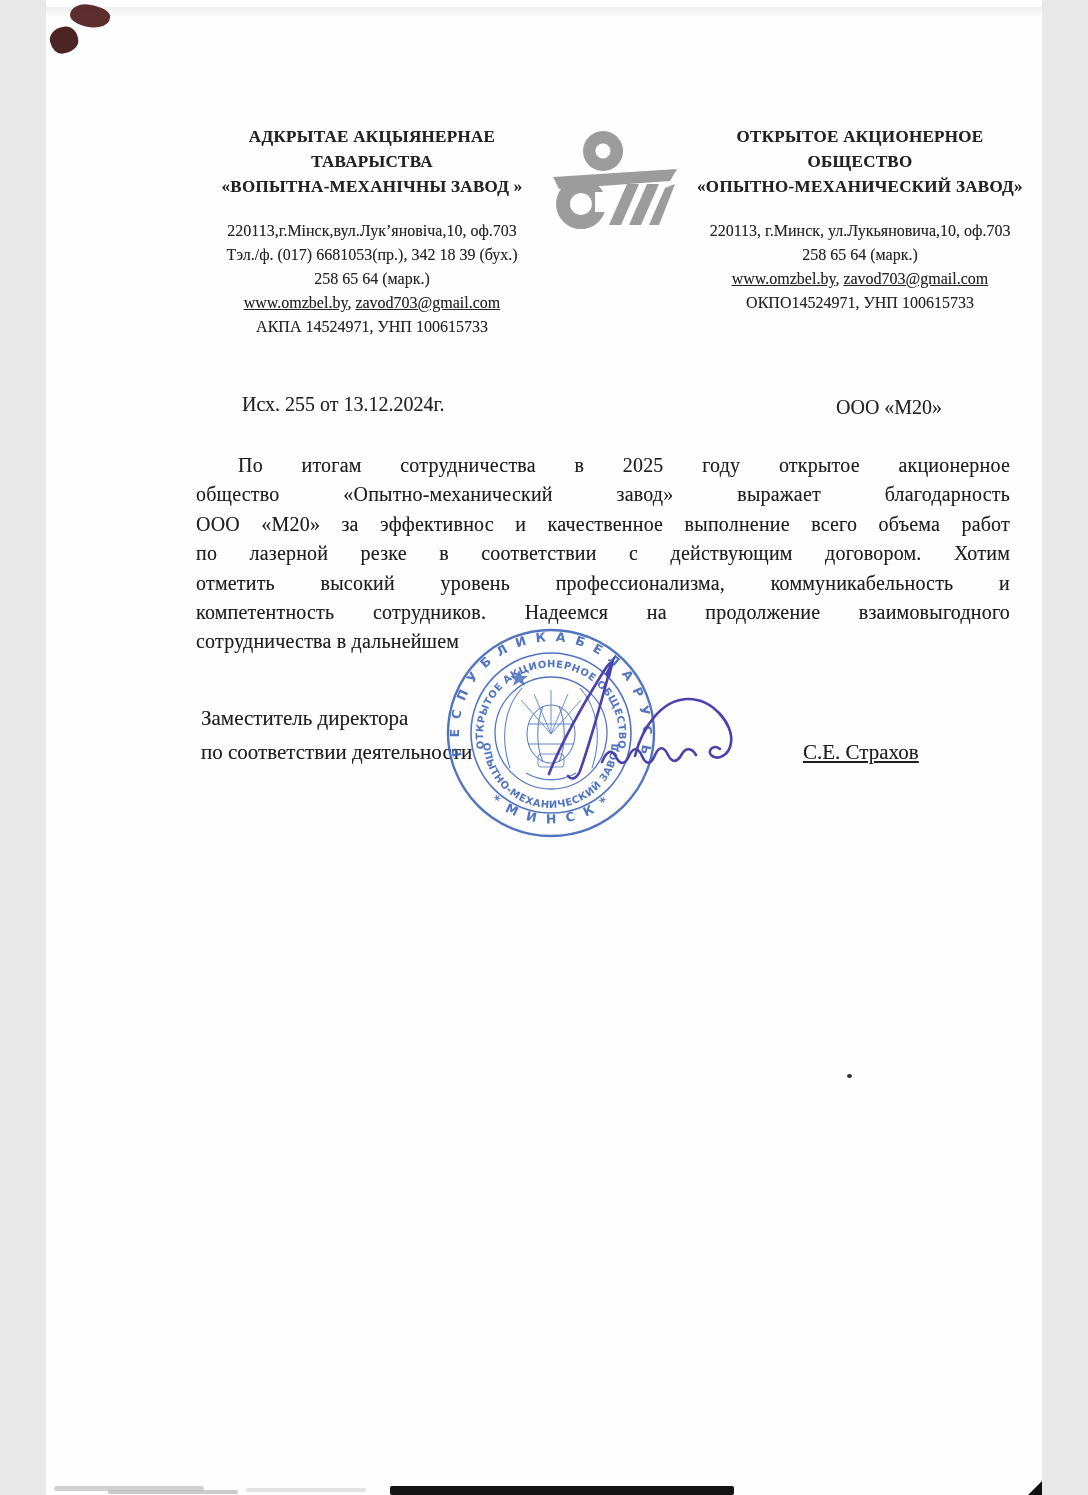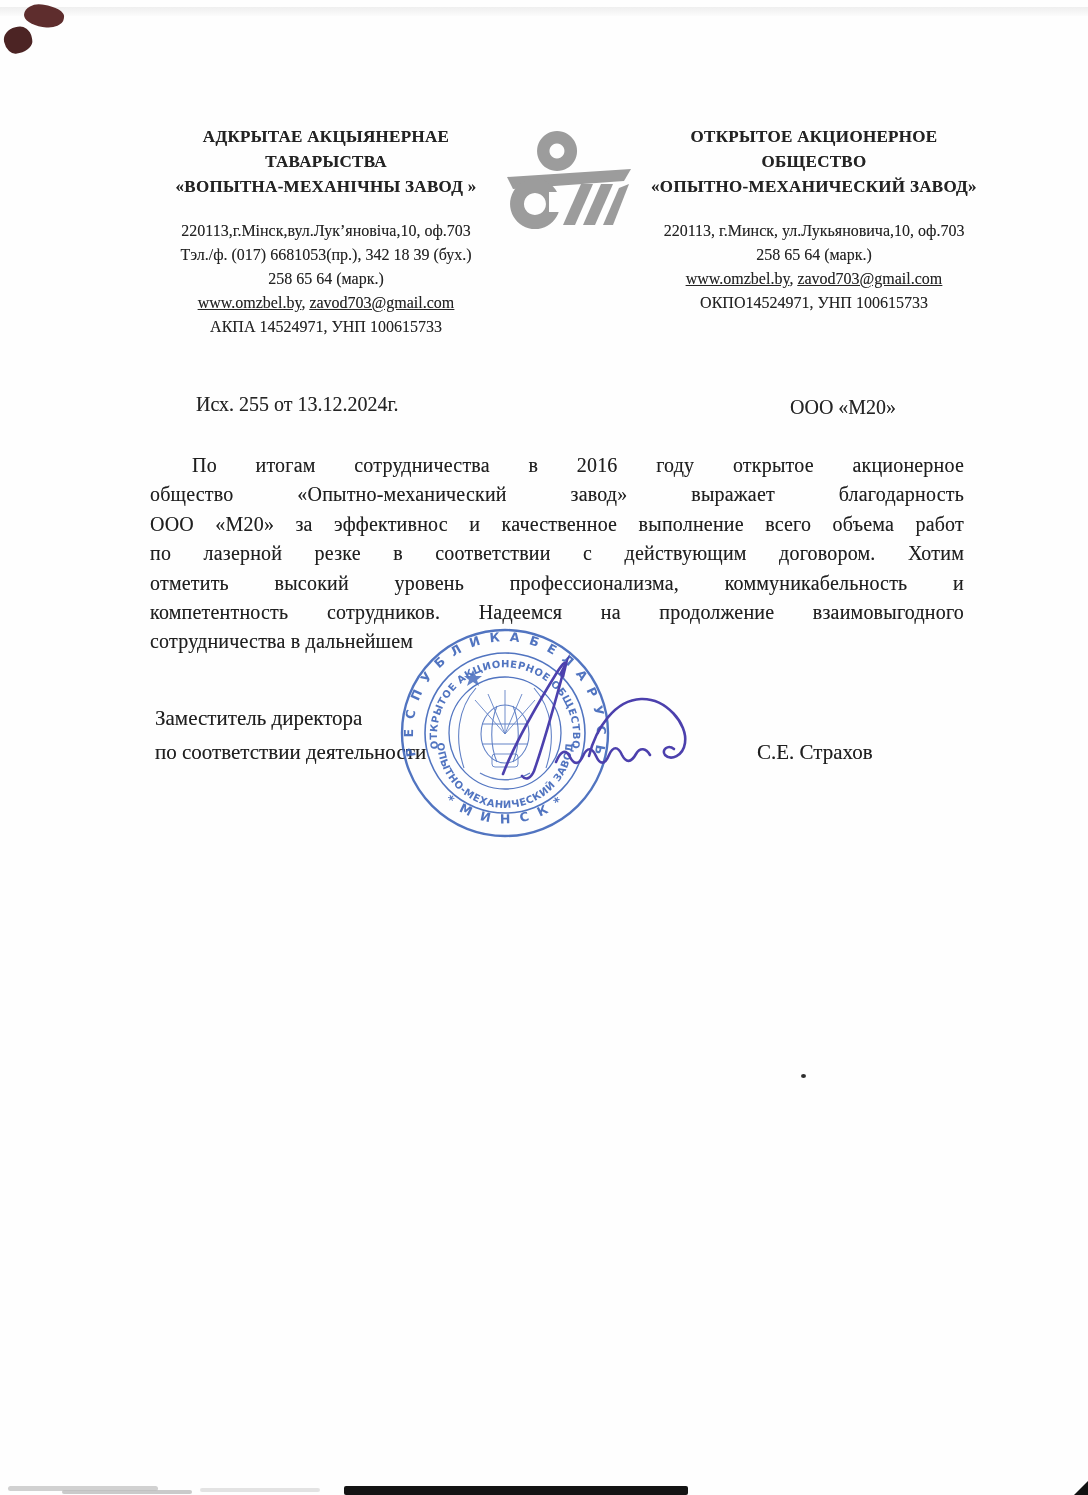--- a/index.html
+++ b/index.html
@@ -1,17 +1,17 @@
 <!DOCTYPE html>
 <html><head>
 <meta charset="utf-8">
 <style>
   html,body{margin:0;padding:0;background:#e8e8e8;}
   .page{
-    position:relative;width:1088px;height:1495px;margin:0 auto;
+    position:relative;width:996px;height:1495px;margin:0 auto;
     background:#fefefe;overflow:hidden;
     font-family:"Liberation Serif", serif;color:#212121;
   }
   .abs{position:absolute;}
   .center{text-align:center;}
   
   .org-name{font-weight:bold;font-size:17px;line-height:25px;letter-spacing:.3px;color:#232323;text-shadow:0 0 .5px rgba(0,0,0,.45);}
   .contact{font-size:16px;line-height:24px;color:#242424;text-shadow:0 0 .4px rgba(0,0,0,.35);}
   .ul{text-decoration:underline;}
   
@@ -83,34 +83,34 @@
     <div class="contact">220113, г.Минск, ул.Лукьяновича,10, оф.703</div>
     <div class="contact">258 65 64 (марк.)</div>
     <div class="contact"><span class="ul">www.omzbel.by</span><span>,  </span><span class="ul">zavod703@gmail.com</span></div>
     <div class="contact">ОКПО14524971, УНП 100615733</div>
   </div>
 
   <div class="abs ref" style="left:190px;top:393px;margin-left:6px;">Исх. 255 от 13.12.2024г.</div>
   <div class="abs ref" style="left:790px;top:396px;">ООО «М20»</div>
 
   <div class="abs" style="left:150px;top:451px;width:814px;">
-    <div class="body-line first">По итогам сотрудничества в 2016 году открытое акционерное</div>
+    <div class="body-line first">По итогам сотрудничества в 2025 году открытое акционерное</div>
     <div class="body-line">общество «Опытно-механический завод» выражает благодарность</div>
     <div class="body-line">ООО «М20» за эффективнос и качественное выполнение всего объема работ</div>
     <div class="body-line">по лазерной резке в соответствии с действующим договором. Хотим</div>
     <div class="body-line">отметить высокий уровень профессионализма, коммуникабельность и</div>
     <div class="body-line">компетентность сотрудников. Надеемся на продолжение взаимовыгодного</div>
     <div class="body-line last">сотрудничества в дальнейшем</div>
   </div>
 
   <div class="abs" style="left:155px;top:701px;width:340px;">
     <div class="sig-title">Заместитель директора</div>
     <div class="sig-title">по соответствии деятельности</div>
   </div>
-  <div class="abs signer" style="left:757px;top:740px;">С.Е. Страхов</div>
+  <div class="abs signer" style="left:757px;top:740px;text-decoration:underline;">С.Е. Страхов</div>
 
   <svg class="abs" style="left:380px;top:608px;opacity:.88;" width="250" height="250" viewBox="0 0 250 250">
     <g stroke="#3a62b8" fill="none">
       <circle cx="125" cy="125" r="103" stroke-width="2.4"></circle>
       <circle cx="125" cy="125" r="80" stroke-width="1.6"></circle>
       <circle cx="125" cy="125" r="56" stroke-width="1.3"></circle>
     </g>
     <defs>
       <path id="arcOuterTop" d="M 37 152 A 92 92 0 1 1 213 152"></path>
       <path id="arcOuterBottom" d="M 39 156 A 92 92 0 0 0 211 156"></path>

